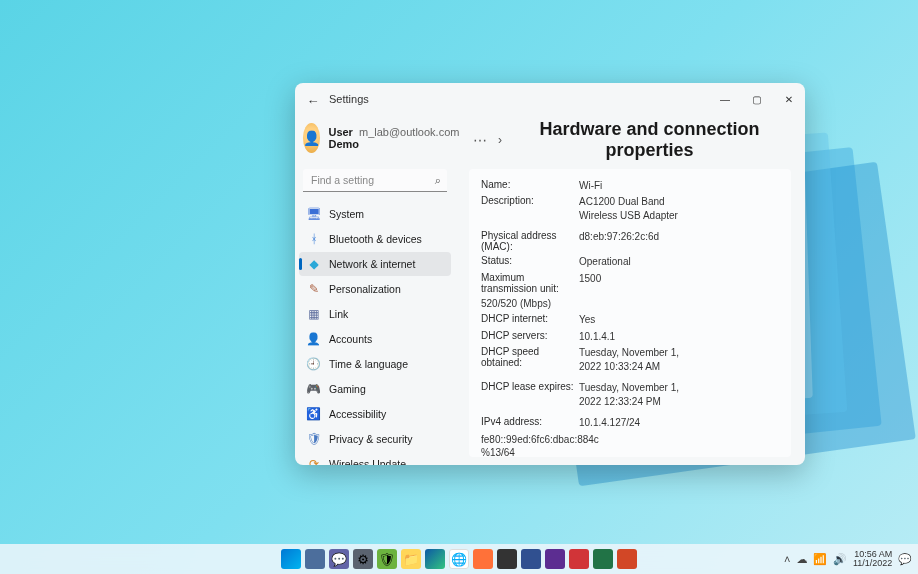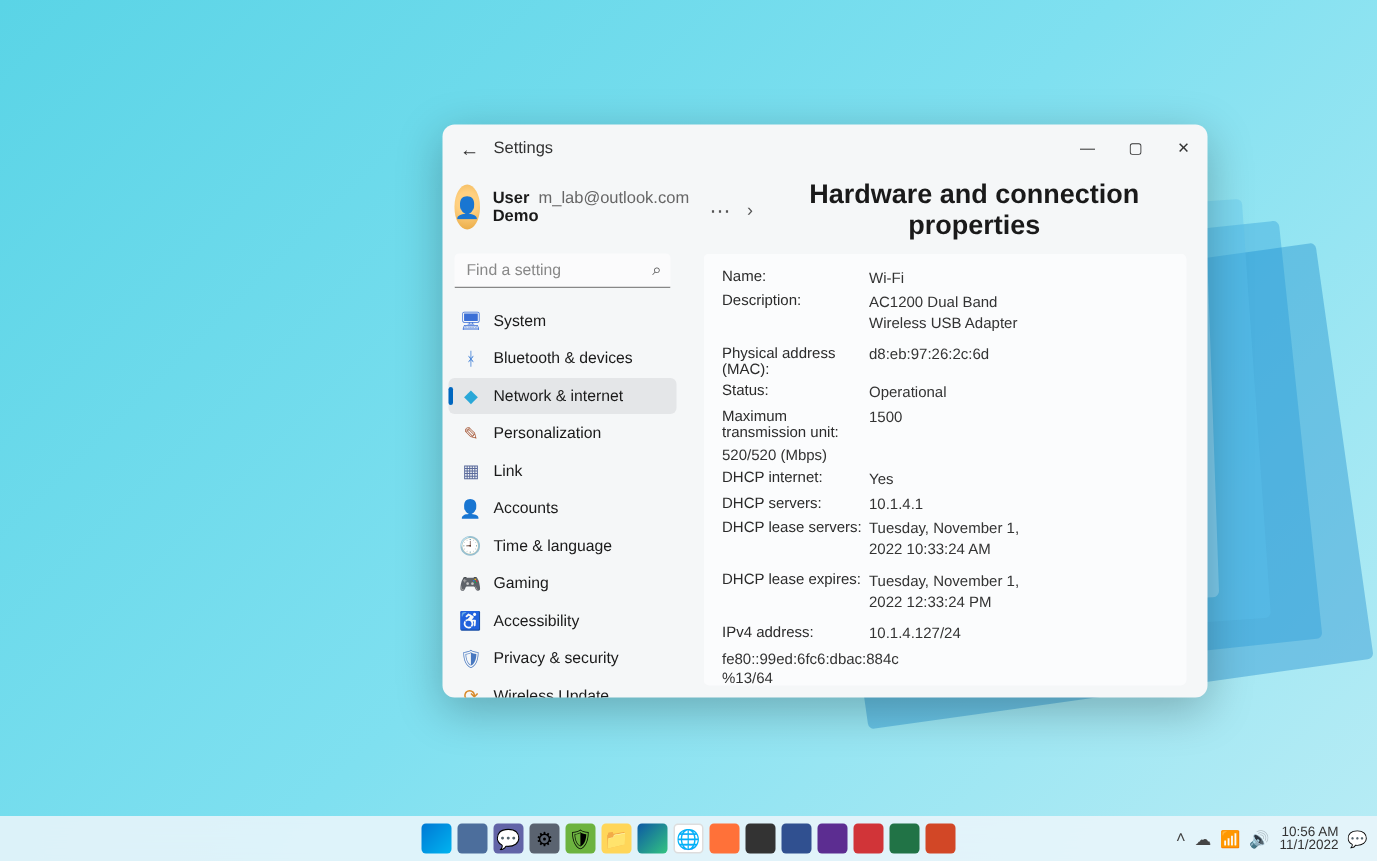--- a/index.html
+++ b/index.html
@@ -172,21 +172,21 @@
         </div>
         <div class="prop-row">
           <div class="prop-label">DHCP internet:</div>
           <div class="prop-value">Yes</div>
         </div>
         <div class="prop-row">
           <div class="prop-label">DHCP servers:</div>
           <div class="prop-value">10.1.4.1</div>
         </div>
         <div class="prop-row">
-          <div class="prop-label">DHCP lease servers:</div>
+          <div class="prop-label">DHCP speed obtained:</div>
           <div class="prop-value">Tuesday, November 1,<br>2022 10:33:24 AM</div>
         </div>
         <div class="gap"></div>
         <div class="prop-row">
           <div class="prop-label">DHCP lease expires:</div>
           <div class="prop-value">Tuesday, November 1,<br>2022 12:33:24 PM</div>
         </div>
         <div class="gap"></div>
         <div class="prop-row">
           <div class="prop-label">IPv4 address:</div>

